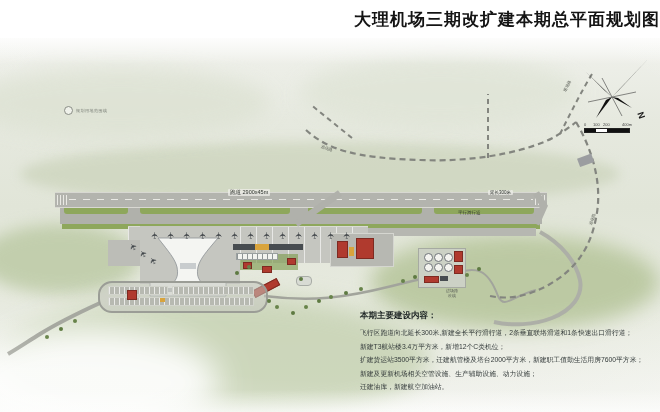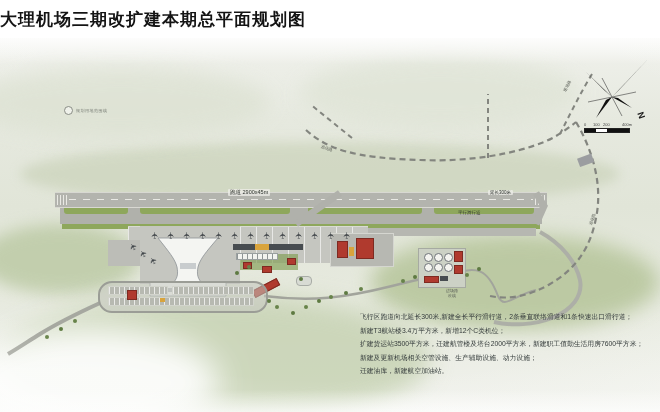--- a/index.html
+++ b/index.html
@@ -1,18 +1,18 @@
 <!DOCTYPE html>
 <html><head>
 <meta charset="utf-8">
 <style>
   html,body{margin:0;padding:0;background:#ffffff;}
   #page{position:relative;width:660px;height:412px;background:#ffffff;overflow:hidden;
         font-family:"Liberation Sans","DejaVu Sans",sans-serif;}
-  #title{position:absolute;left:0;top:8px;width:660px;text-align:left;
+  #title{position:absolute;left:0;top:8px;width:660px;text-align:right;
          font-size:17px;font-weight:bold;color:#141414;letter-spacing:1px;}
   
   #plan{position:absolute;left:0;top:38px;width:660px;height:374px;overflow:hidden;
         background:linear-gradient(180deg,#f0f1ec 0%,#e6e9df 22%,#e1e5d8 45%,#e7eadf 70%,#f1f2ed 100%);}
   .patch{position:absolute;border-radius:50%;}
   
   #runway{position:absolute;left:55px;top:154px;width:492px;height:14px;background:#b3b4ae;
           border-top:1px solid #d8d8d2;border-bottom:1px solid #d8d8d2;}
   #runway .cline{position:absolute;left:14px;top:6px;width:464px;height:1px;
           background:repeating-linear-gradient(90deg,#e9e9e4 0 7px,transparent 7px 14px);}
@@ -227,20 +227,21 @@
         <span style="left:19px;">200</span>
         <span style="left:38px;">400m</span>
       </div>
       <div class="bar">
         <div class="seg" style="left:0;width:11px;"></div>
         <div class="seg" style="left:22px;width:22px;"></div>
       </div>
     </div>
 
     <div id="infobox">
+      <div class="head">本期主要建设内容：</div>
       <div class="line">飞行区跑道向北延长300米,新建全长平行滑行道，2条垂直联络滑道和1条快速出口滑行道；</div>
       <div class="line">新建T3航站楼3.4万平方米，新增12个C类机位；</div>
       <div class="line">扩建货运站3500平方米，迁建航管楼及塔台2000平方米，新建职工值勤生活用房7600平方米；</div>
       <div class="line">新建及更新机场相关空管设施、生产辅助设施、动力设施；</div>
       <div class="line">迁建油库，新建航空加油站。</div>
     </div>
 
   </div>
 </div>
 

